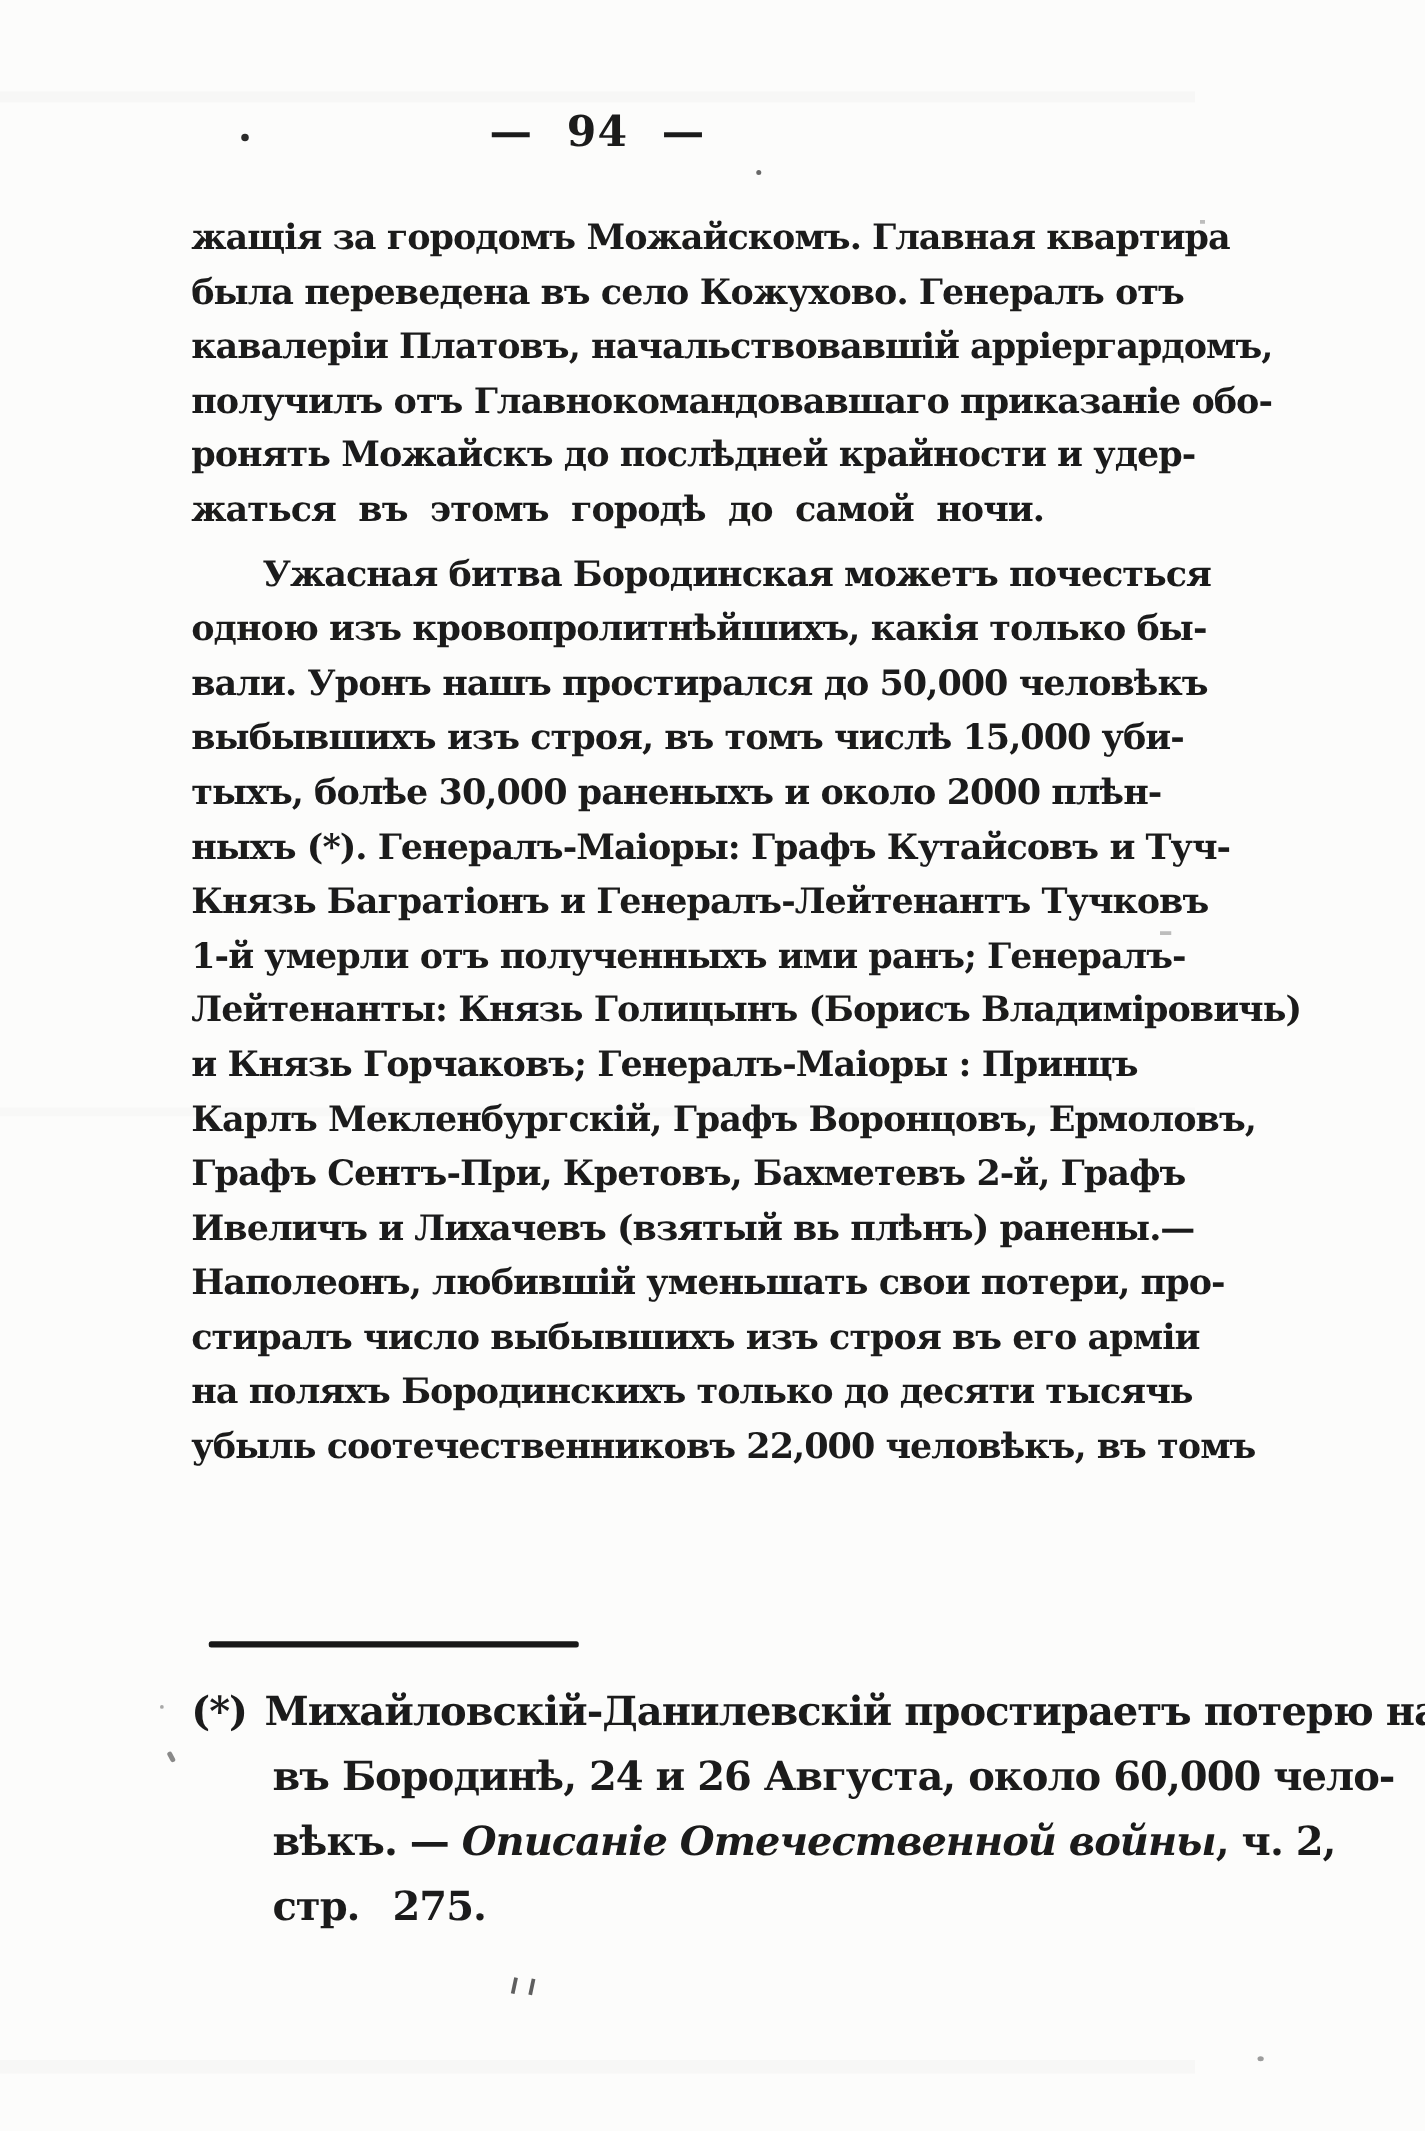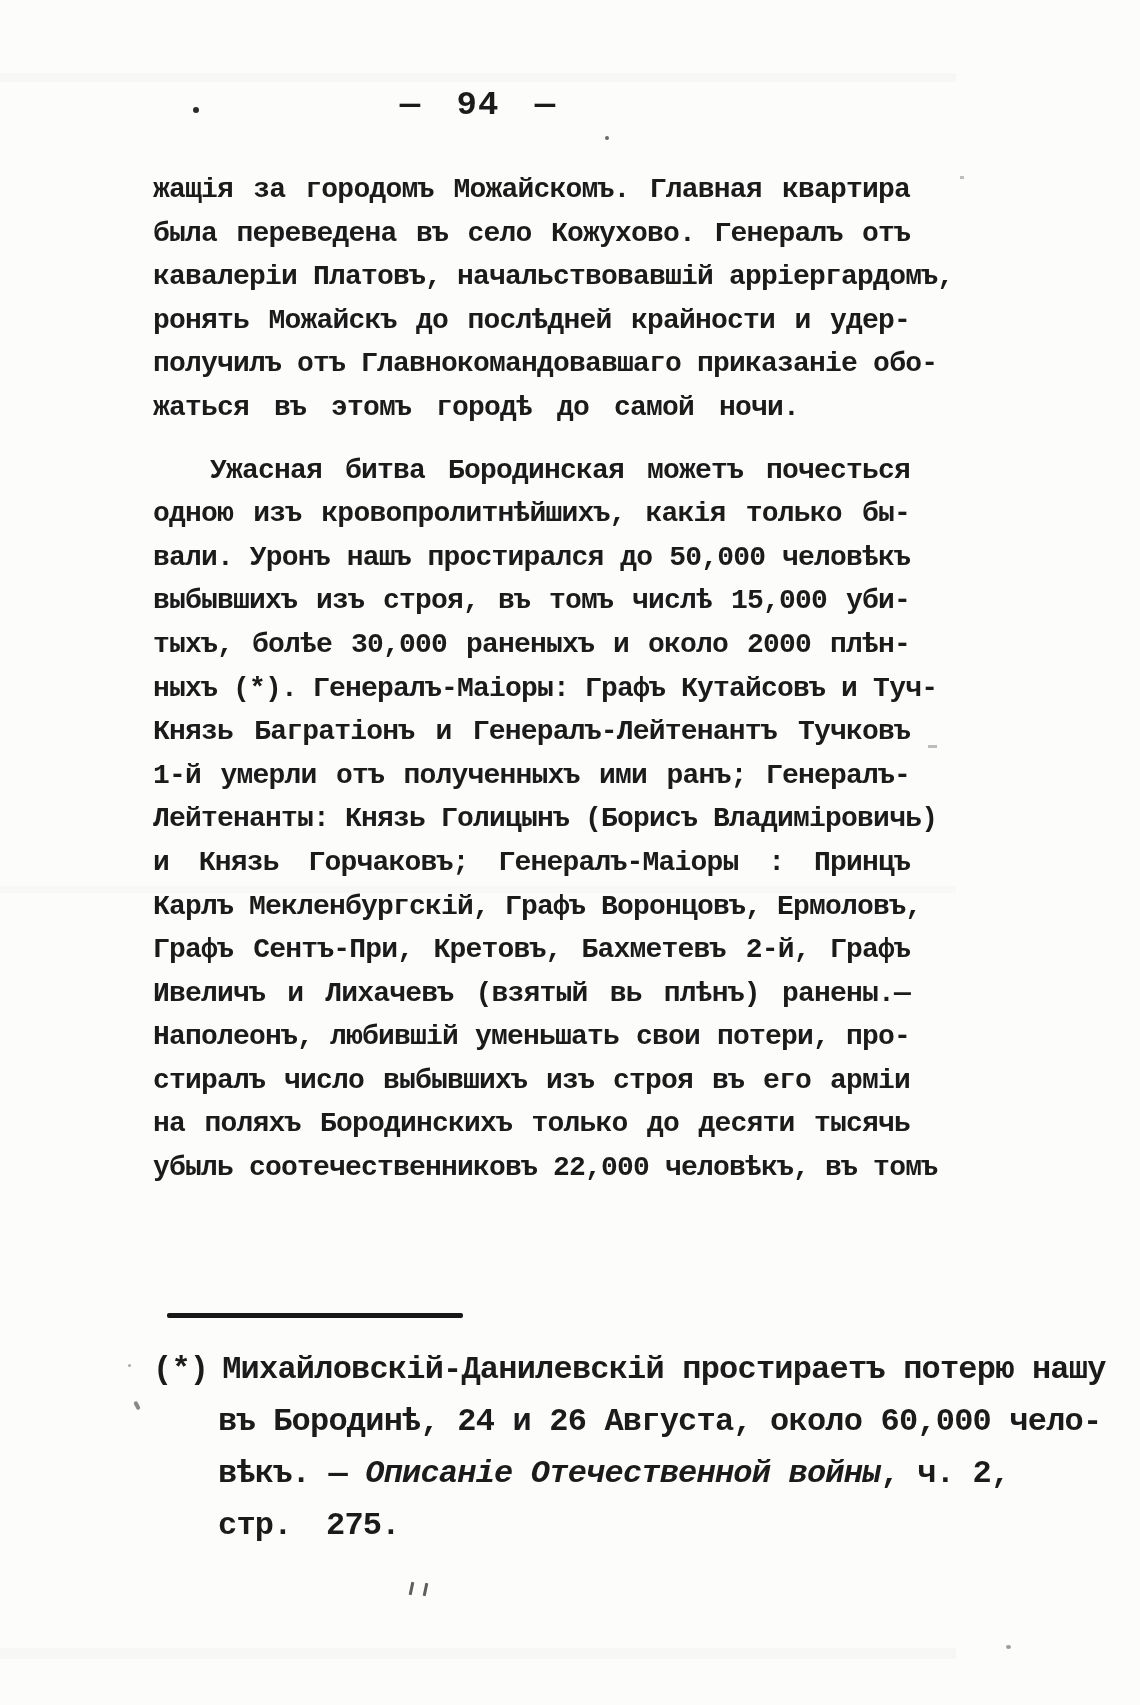--- a/index.html
+++ b/index.html
@@ -7,21 +7,20 @@
     width: 1140px; height: 1705px;
     background: #fcfcfb;
     font-family: "DejaVu Serif", "Liberation Serif", serif;
     color: #1b1b1b;
     overflow: hidden;
   }
   .page {
     position: relative;
     width: 956px; height: 1705px;
     background: #fcfcfb;
-    font-family: Liberation Mono, monospace;
   }
   
   .band { position: absolute; left: 0; width: 100%; pointer-events: none; }
   .band-top    { top: 73px;  height: 9px;  background: rgba(0,0,0,0.018); }
   .band-mid    { top: 886px; height: 7px;  background: rgba(0,0,0,0.014); }
   .band-bottom { top: 1648px; height: 11px; background: rgba(0,0,0,0.02); }
 
   .page-head {
     position: absolute;
     top: 86px; left: 0; right: 0;
@@ -29,21 +28,21 @@
     font-size: 34px; font-weight: 700;
     letter-spacing: 1px;
     word-spacing: 14px;
   }
 
   .body-text {
     position: absolute;
     left: 153px; top: 168px;
     width: 757px;
   }
-  .paragraph + .paragraph { margin-top: 19px; }
+  .paragraph + .paragraph { margin-top: 8px; }
   .line {
     font-size: 28px;
     font-weight: 700;
     line-height: 43.6px;
     letter-spacing: -0.8px;
     text-align: justify;
     text-align-last: justify;
     white-space: nowrap;
   }
   .line.unjust { text-align-last: left; word-spacing: 9px; }
@@ -99,22 +98,22 @@
 
   <header class="page-head">
     <span>— 94 —</span>
   </header>
 
   <main class="body-text" id="body-text">
       <div class="paragraph">
         <div class="line">жащія за городомъ Можайскомъ. Главная квартира</div>
         <div class="line">была переведена въ село Кожухово. Генералъ отъ</div>
         <div class="line">кавалеріи Платовъ, начальствовавшій арріергардомъ,</div>
+        <div class="line">получилъ отъ Главнокомандовавшаго приказаніе обо-</div>
         <div class="line">ронять Можайскъ до послѣдней крайности и удер-</div>
-        <div class="line">получилъ отъ Главнокомандовавшаго приказаніе обо-</div>
         <div class="line unjust">жаться въ этомъ городѣ до самой ночи.</div>
       </div>
       <div class="paragraph indented">
         <div class="line">Ужасная битва Бородинская можетъ почесться</div>
         <div class="line">одною изъ кровопролитнѣйшихъ, какія только бы-</div>
         <div class="line">вали. Уронъ нашъ простирался до 50,000 человѣкъ</div>
         <div class="line">выбывшихъ изъ строя, въ томъ числѣ 15,000 уби-</div>
         <div class="line">тыхъ, болѣе 30,000 раненыхъ и около 2000 плѣн-</div>
         <div class="line">ныхъ (*). Генералъ-Маіоры: Графъ Кутайсовъ и Туч-</div>
         <div class="line">Князь Багратіонъ и Генералъ-Лейтенантъ Тучковъ</div>

